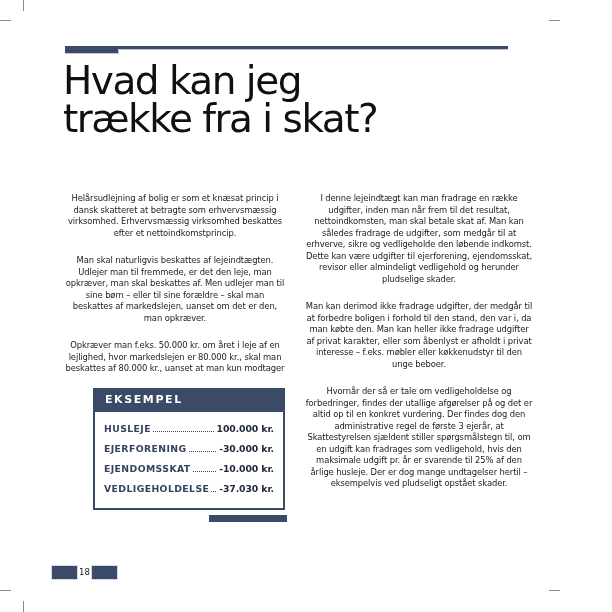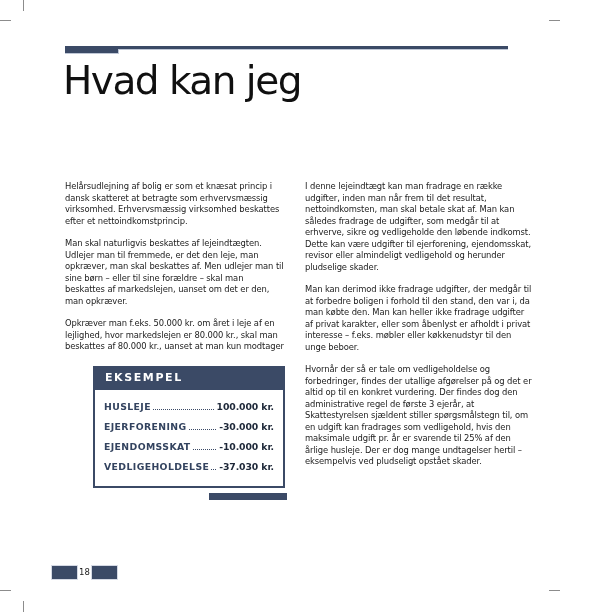--- a/index.html
+++ b/index.html
@@ -21,21 +21,21 @@
   .toprule .thin{flex:1;height:3px;background:#3b4a66;box-shadow:0 1px 0 #bfc7d6;}
   
   .headline{
     position:absolute;left:63px;top:62px;width:470px;
     font-size:39px;line-height:38px;letter-spacing:-1.5px;color:#101010;font-weight:500;
   }
   
   .col{position:absolute;top:177px;font-size:8.4px;line-height:11.5px;color:#212121;letter-spacing:-0.1px;}
   .col-left{left:65px;width:220px;}
   .col-right{left:305px;width:228px;}
-  .col p{margin:4px 0 11px 0;}
+  .col p{margin:16px 0 11px 0;text-align:center;}
   
   .example{margin-top:13px;padding-left:28px;}
   .example .hdr{
     background:#3b4a66;color:#ffffff;height:24px;display:flex;align-items:center;
     padding-left:12px;font-size:11px;font-weight:bold;letter-spacing:1.6px;
   }
   .example .bd{
     border:2px solid #3b4a66;border-top:none;background:#ffffff;
     padding:11px 9px 12px 9px;
   }
@@ -65,20 +65,21 @@
   <div class="crop h br-h"></div>
   <div class="crop v br-v"></div>
 
   <div class="toprule">
     <div class="thick"></div>
     <div class="thin"></div>
   </div>
 
   <div class="headline">
     <div>Hvad kan jeg</div>
+    <div>trække fra i skat?</div>
   </div>
 
   <div class="col col-left">
     <p>Helårsudlejning af bolig er som et knæsat princip i dansk skatteret at betragte som erhvervsmæssig virksomhed. Erhvervsmæssig virksomhed beskattes efter et nettoindkomstprincip.</p>
     <p>Man skal naturligvis beskattes af lejeindtægten. Udlejer man til fremmede, er det den leje, man opkræver, man skal beskattes af. Men udlejer man til sine børn – eller til sine forældre – skal man beskattes af markedslejen, uanset om det er den, man opkræver.</p>
     <p>Opkræver man f.eks. 50.000 kr. om året i leje af en lejlighed, hvor markedslejen er 80.000 kr., skal man beskattes af 80.000 kr., uanset at man kun modtager</p>
 
     <div class="example">
       <div class="hdr">EKSEMPEL</div>
       <div class="bd">

